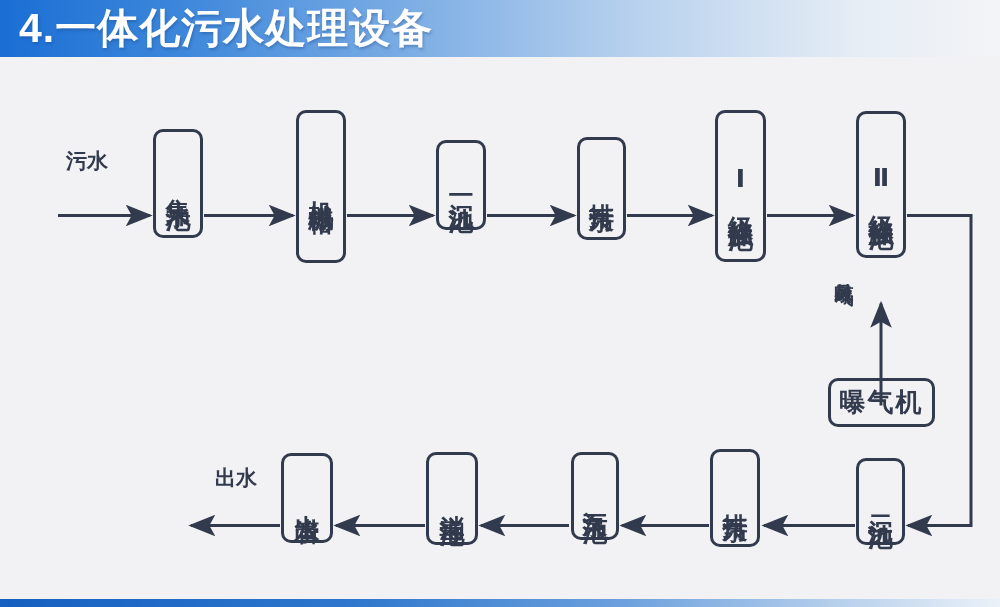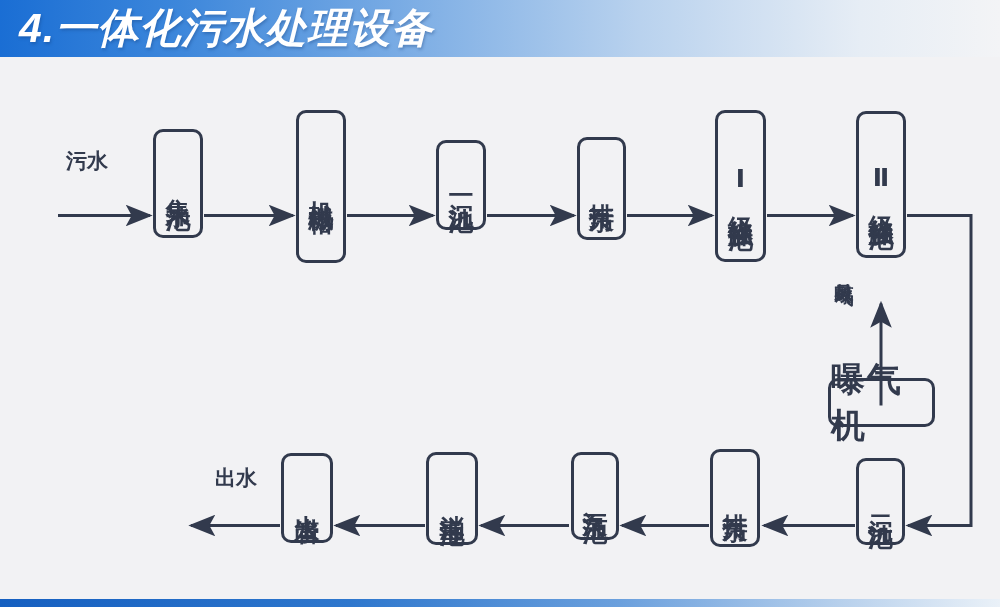--- a/index.html
+++ b/index.html
@@ -8,21 +8,20 @@
     font-family:"Liberation Sans","DejaVu Sans",sans-serif;
     background:#ffffff;
   }
   .slide{
     position:relative;width:1000px;height:607px;
     background:#f2f2f4;overflow:hidden;
   }
   .banner{
     position:absolute;left:0;top:0;width:1000px;height:57px;
     background:linear-gradient(90deg,#1a6ed4 0%,#3d87db 18%,#7fafe5 42%,#b9d2ee 64%,#e6edf5 86%,#f3f4f6 100%);
-    font-style:italic;
   }
   .banner h1{
     margin:0;padding:0 0 0 19px;
     font-size:41px;line-height:56px;font-weight:bold;color:#ffffff;
     letter-spacing:1px;
     text-shadow:1px 2px 3px rgba(20,60,120,.35);
     white-space:nowrap;
   }
   .bottom-bar{
     position:absolute;left:0;bottom:0;width:1000px;height:8px;
@@ -35,21 +34,21 @@
     border:3px solid #323a4d;border-radius:10px;
     color:#323a4d;font-weight:bold;
     display:flex;align-items:center;justify-content:center;
     background:transparent;
   }
   .vbox{
     writing-mode:vertical-rl;text-orientation:upright;
     font-size:25px;letter-spacing:3px;line-height:1;
     text-align:center;
   }
-  .hbox{font-size:34px;letter-spacing:2px;}
+  .hbox{font-size:26px;letter-spacing:2px;}
   .flow-label{
     position:absolute;color:#323a4d;font-weight:bold;font-size:21px;
     white-space:nowrap;
   }
   .vlabel{
     writing-mode:vertical-rl;text-orientation:upright;
     font-size:19px;letter-spacing:2px;line-height:1;
   }
 </style>
 </head>

